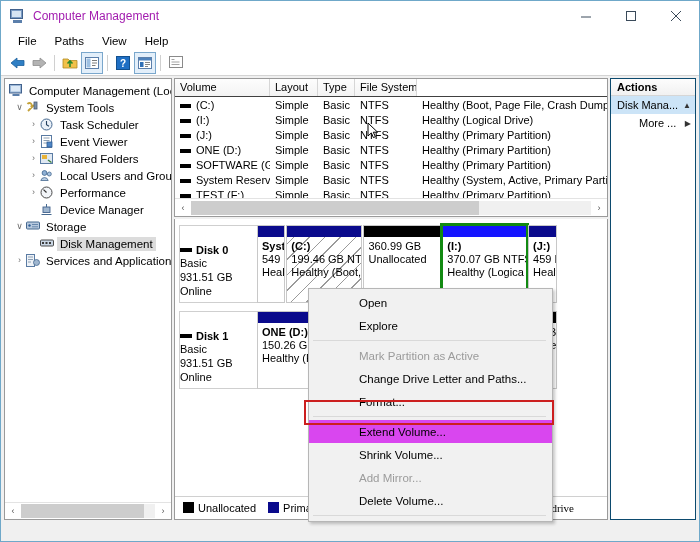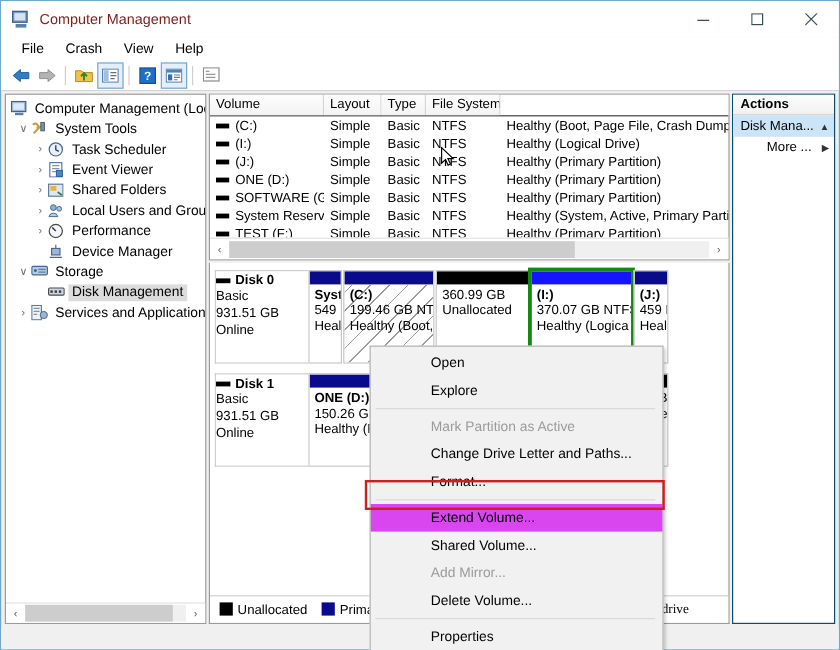--- a/index.html
+++ b/index.html
@@ -12,21 +12,21 @@
     position:absolute;left:0;top:0;width:700px;height:542px;
     background:#f0f0f0;border:1px solid #6fa8c9;box-sizing:border-box;
     display:flex;flex-direction:column;
   }
   
   .titlebar{height:30px;background:#fff;display:flex;align-items:center;flex:none;position:relative;}
   .title-icon{width:16px;height:16px;margin-left:9px;margin-right:7px;position:relative;flex:none;}
   .title-icon .mon{position:absolute;left:0;top:1px;width:13px;height:10px;background:#7c9cc4;border:1px solid #41618c;box-sizing:border-box;}
   .title-icon .mon:after{content:"";position:absolute;left:1px;top:1px;width:9px;height:6px;background:#d6e4f2;}
   .title-icon .base{position:absolute;left:3px;top:12px;width:9px;height:3px;background:#5b7fab;}
-  .title-text{font-size:12px;color:#7f1d1d;}
+  .title-text{font-size:12px;color:#a21caf;}
   .wbtns{position:absolute;right:0;top:0;height:30px;display:flex;}
   .wbtn{width:45px;height:30px;display:flex;align-items:center;justify-content:center;}
   .wbtn svg{display:block;}
   
   .menubar{height:19px;background:#fff;display:flex;align-items:center;padding-left:8px;flex:none;}
   .menu-item{font-size:11.5px;padding:1px 9px;color:#000;}
   
   .toolbar{height:25px;background:#fff;display:flex;align-items:center;padding-left:5px;flex:none;
            border-bottom:1px solid #d4d4d4;}
   .tb-btn{width:22px;height:22px;display:flex;align-items:center;justify-content:center;position:relative;}
@@ -60,21 +60,21 @@
   .vol-ico{display:inline-block;width:11px;height:4px;background:#000;margin-right:5px;vertical-align:1px;}
   .vscroll{height:17px;border-top:1px solid #e3e3e3;display:flex;align-items:center;flex:none;background:#fff;}
   
   .diskpane{flex:1;background:#fff;border:1px solid #9a9a9a;border-top:none;box-sizing:border-box;
             margin-top:2px;display:flex;flex-direction:column;min-height:0;position:relative;overflow:hidden;}
   .diskrow{display:flex;padding:6px 4px 0 4px;flex:none;}
   .diskinfo{width:78px;flex:none;padding-left:4px;}
   .diskinfo .dname{font-size:11px;font-weight:bold;display:flex;align-items:center;}
   .diskinfo .dbar{display:inline-block;width:12px;height:4px;background:#000;margin-right:4px;}
   .diskinfo .dline{font-size:11px;line-height:14px;}
-  .diskinfo-box{border:1px solid #cfcfcf;border-right:none;box-sizing:border-box;padding:2px 0 4px 0;}
+  .diskinfo-box{border:1px solid #cfcfcf;border-right:none;box-sizing:border-box;padding:18px 0 4px 0;}
   .parts{flex:1;display:flex;}
   .part{box-sizing:border-box;border:1px solid #c8c8c8;background:#fff;margin-right:1px;position:relative;
         display:flex;flex-direction:column;overflow:hidden;}
   .part .cap{height:11px;flex:none;}
   .part .pbody{flex:1;padding:3px 0 0 4px;font-size:11px;line-height:13px;overflow:hidden;white-space:nowrap;}
   .part .ptitle{font-weight:bold;}
   .part.selected{outline:3px solid #128a12;outline-offset:-1px;border-color:#128a12;}
   .hatch{position:absolute;left:0;top:11px;right:0;bottom:0;
          background:repeating-linear-gradient(-45deg,transparent 0 5px,#9a9a9a 5px 6px,transparent 6px 11px);}
   .legend{position:absolute;left:0;right:0;bottom:0;height:22px;border-top:1px solid #d0d0d0;
@@ -129,21 +129,21 @@
         <svg width="11" height="11">
             <line x1="0" y1="0" x2="10" y2="10" stroke="#3a4a5a" stroke-width="1"></line>
             <line x1="10" y1="0" x2="0" y2="10" stroke="#3a4a5a" stroke-width="1"></line>
           </svg>
       </div>
     </div>
   </div>
 
   <div class="menubar">
     <div class="menu-item">File</div>
-    <div class="menu-item">Crash</div>
+    <div class="menu-item">Paths</div>
     <div class="menu-item">View</div>
     <div class="menu-item">Help</div>
   </div>
 
   <div class="toolbar">
     <div class="tb-btn">
       <svg width="17" height="14" viewBox="0 0 17 14">
         <path d="M8 2 L2 7 L8 12 L8 9.5 L15 9.5 L15 4.5 L8 4.5 Z" fill="#2f7fc4" stroke="#1c5f9c" stroke-width="0.8"></path>
       </svg>
     </div>
@@ -551,25 +551,24 @@
 
   <div class="ctxmenu">
     <div class="ctxitem">Open</div>
     <div class="ctxitem">Explore</div>
     <div class="ctxsep"></div>
     <div class="ctxitem disabled">Mark Partition as Active</div>
     <div class="ctxitem">Change Drive Letter and Paths...</div>
     <div class="ctxitem">Format...</div>
     <div class="ctxsep"></div>
     <div class="ctxitem hi">Extend Volume...</div>
-    <div class="ctxitem">Shared Volume...</div>
+    <div class="ctxitem">Shrink Volume...</div>
     <div class="ctxitem disabled">Add Mirror...</div>
     <div class="ctxitem">Delete Volume...</div>
     <div class="ctxsep"></div>
-    <div class="ctxitem">Properties</div>
 
   </div>
 
   <div class="redbox"></div>
 
   <div class="cursor">
     <svg width="12" height="18" viewBox="0 0 12 18">
       <path d="M1 1 L1 14 L4.3 10.9 L6.4 15.6 L8.4 14.7 L6.3 10.2 L10.6 10.2 Z" fill="#ffffff" stroke="#000000" stroke-width="1"></path>
     </svg>
   </div>

